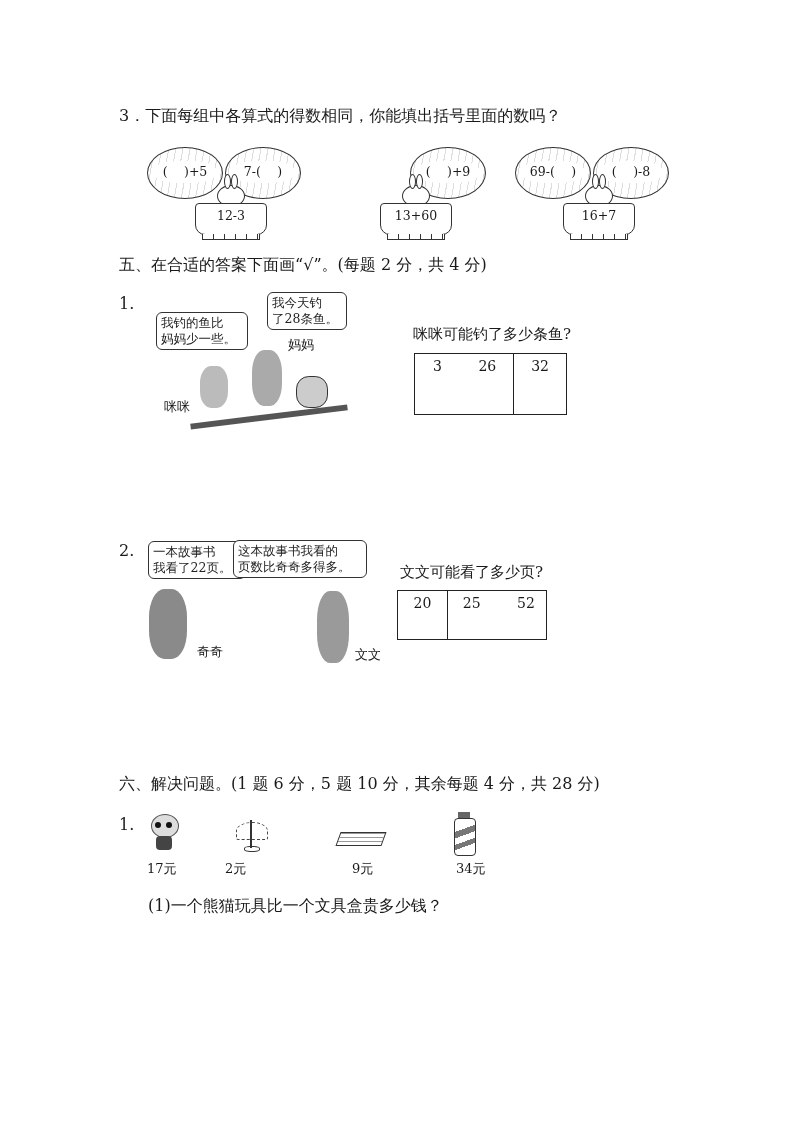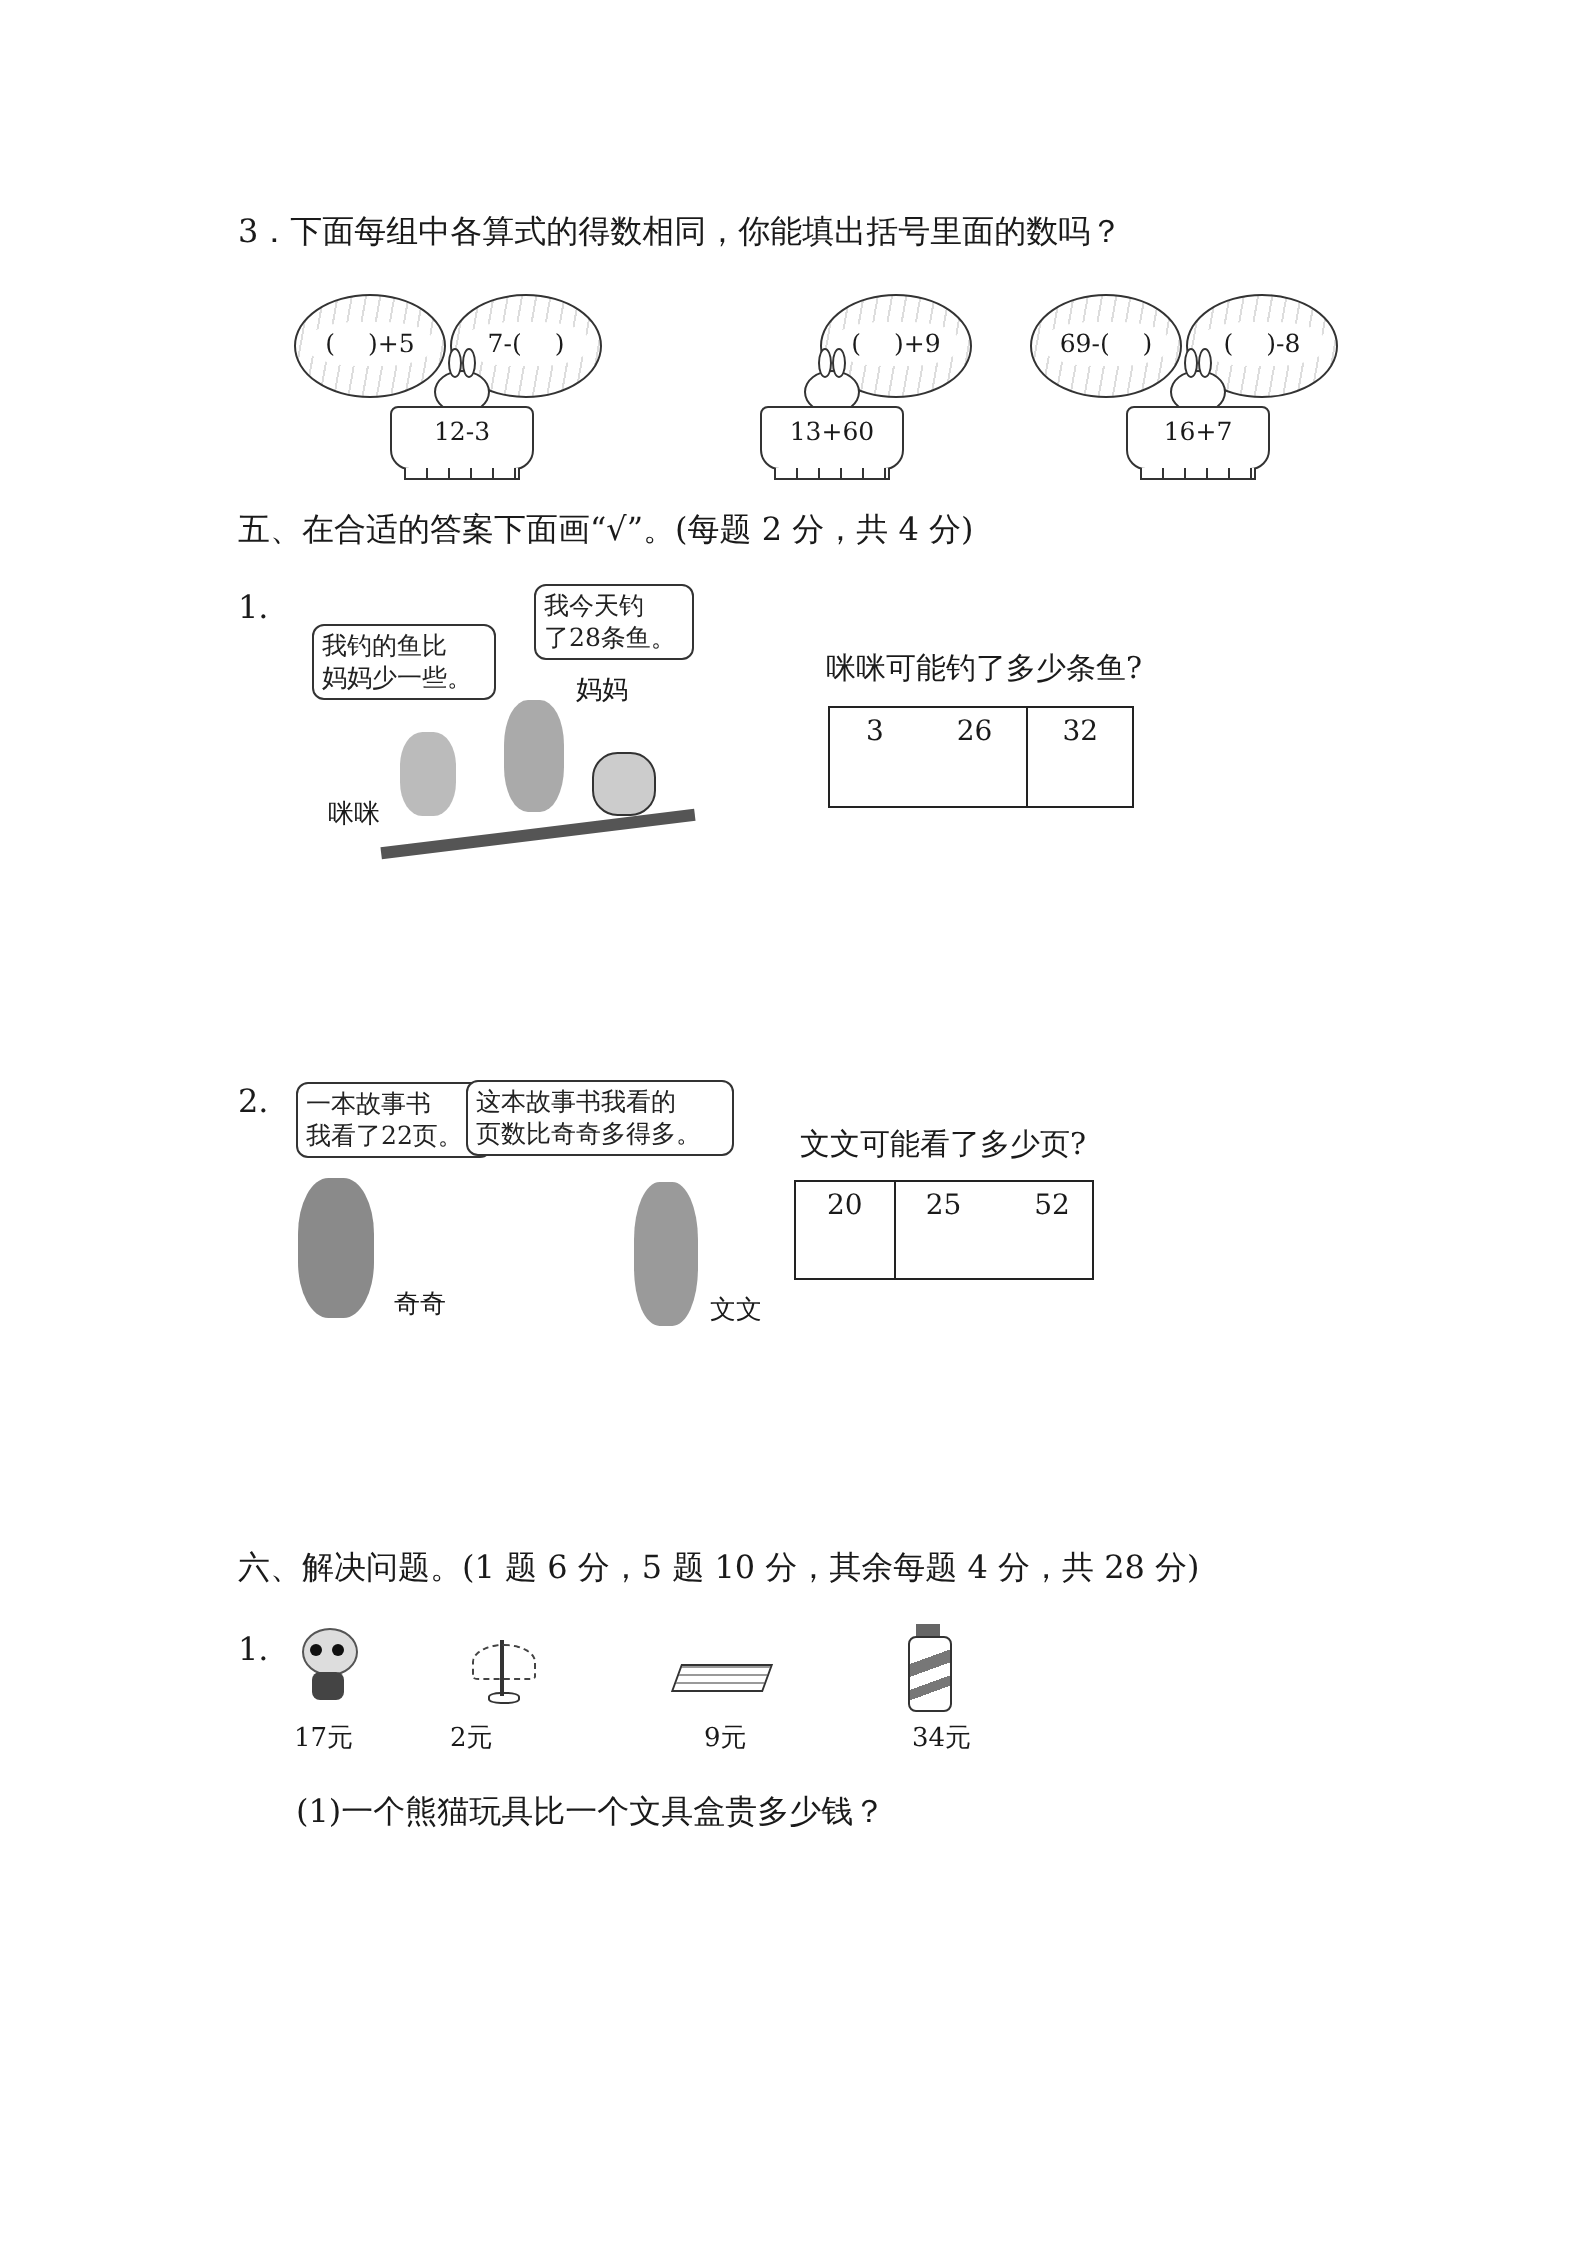--- a/index.html
+++ b/index.html
@@ -103,21 +103,21 @@
   </div>
   <div class="abs small" style="left:132px; top:36px;">妈妈</div>
   <div class="abs small" style="left:8px; top:98px;text-align:right;">咪咪</div>
   <div class="fig" style="left:44px; top:66px; width:28px; height:42px; background:#bbb;"></div>
   <div class="fig" style="left:96px; top:50px; width:30px; height:56px; background:#aaa;"></div>
   <div class="fig" style="left:140px; top:76px; width:30px; height:30px; background:#ccc; border:1px solid #333;"></div>
   <div class="abs" style="left:34px; top:114px; width:158px; height:6px; background:#555; transform:rotate(-7deg);"></div>
 </div>
 
 <div class="abs line" style="left:413px; top:325px; font-size:15px;">咪咪可能钓了多少条鱼?</div>
-<table class="ans-table" style="left:414px; top:353px; width:153px; height:51px;">
+<table class="ans-table" style="left:414px; top:353px; width:153px; height:62px;">
   <tbody>
       <tr>
     <td style="width:100px; text-align:left;">
       <span style="margin-left:18px;">3</span>
       <span style="margin-left:32px;">26</span>
     </td>
     <td style="width:53px;">32</td>
   </tr>
 </tbody>
   </table>

